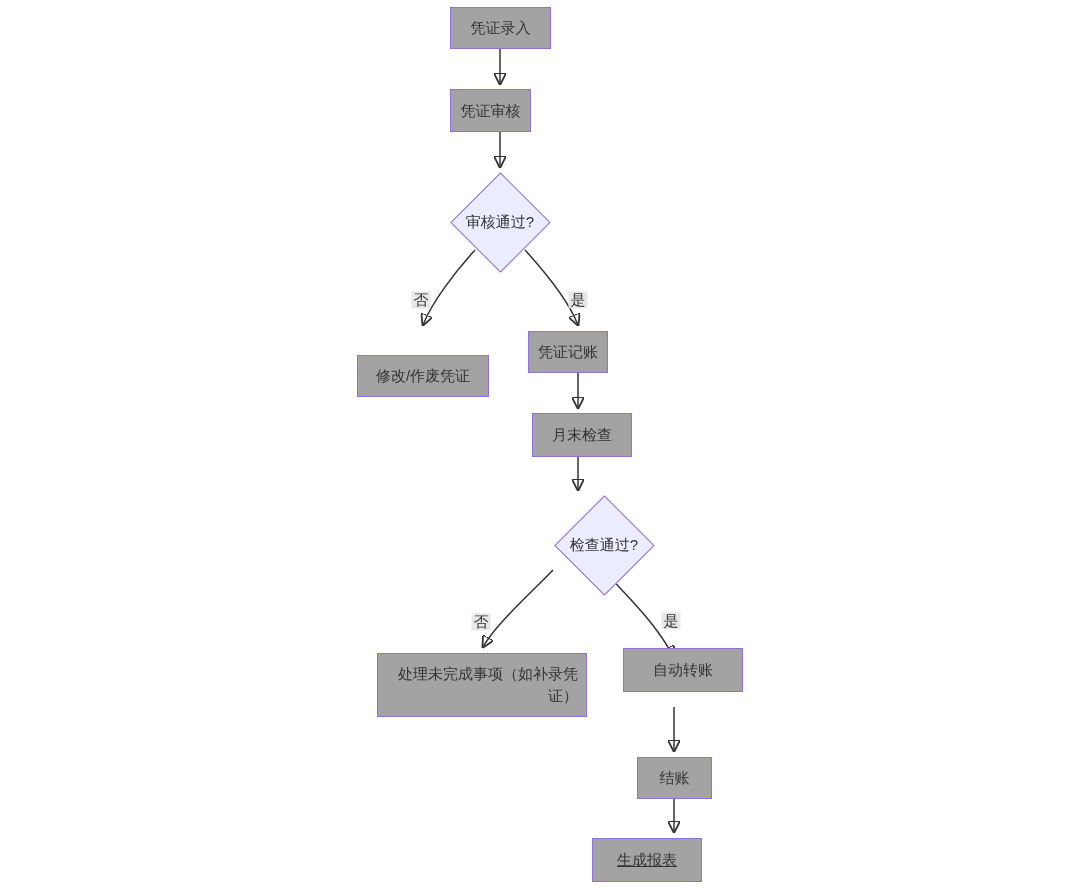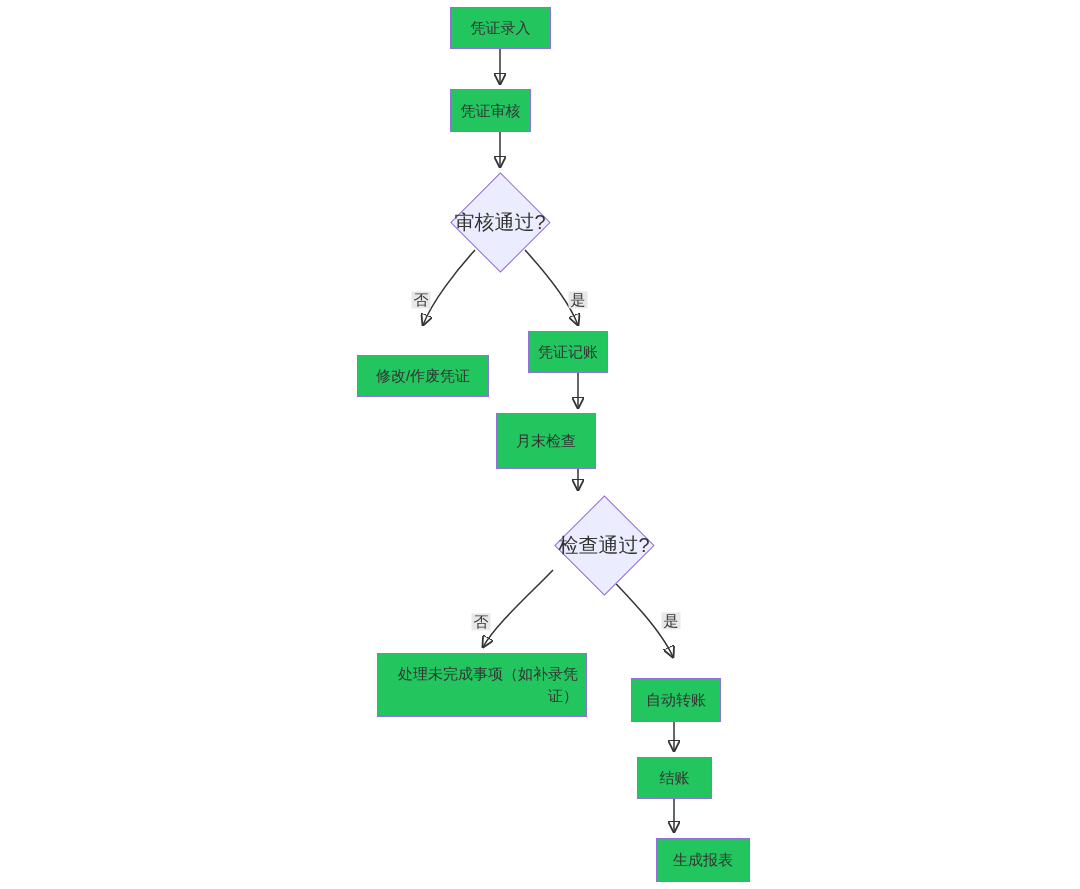--- a/index.html
+++ b/index.html
@@ -23,41 +23,41 @@
     box-sizing: border-box;
     display: flex;
     align-items: center;
     justify-content: center;
     text-align: center;
     font-size: 15px;
     line-height: 1.45;
     color: #333333;
   }
   .node.rect {
-    background: #22c55e;
+    background: #a3a3a3;
     border: 1px solid #9370DB;
     padding: 2px 8px;
   }
   .diamond { position: absolute; }
   .diamond-shape {
     position: absolute;
     left: 14.6%; top: 14.6%;
     width: 70.8%; height: 70.8%;
     background: #ECECFF;
     border: 1px solid #9370DB;
     transform: rotate(45deg);
     box-sizing: border-box;
   }
   .diamond-label {
     position: absolute;
     inset: 0;
     display: flex;
     align-items: center;
     justify-content: center;
-    font-size: 20px;
+    font-size: 15px;
     color: #333333;
   }
   .edge-label {
     position: absolute;
     transform: translate(-50%, -50%);
     background: #E8E8E8;
     color: #333333;
     font-size: 15px;
     line-height: 1.15;
     padding: 0 2px;
@@ -104,41 +104,41 @@
   <div class="edge-label" style="left:578px; top:300px;">是</div>
 
   <div class="node rect" style="left:357px; top:331px; width:132px; height:42px;margin-top:24px;">
     <span>修改/作废凭证</span>
   </div>
 
   <div class="node rect" style="left:528px; top:331px; width:80px; height:42px;">
     <span>凭证记账</span>
   </div>
 
-  <div class="node rect" style="left:496px; top:413px; width:100px; height:56px;">
+  <div class="node rect" style="left:532px; top:413px; width:100px; height:44px;">
     <span>月末检查</span>
   </div>
 
   <div class="diamond" style="left:554px; top:495px; width:100px; height:100px;">
     <div class="diamond-shape"></div>
     <div class="diamond-label">检查通过?</div>
   </div>
 
   <div class="edge-label" style="left:481px; top:622px;">否</div>
   <div class="edge-label" style="left:671px; top:621px;">是</div>
 
   <div class="node rect" style="left:377px; top:653px; width:210px; height:64px;text-align:right;">
     <span>处理未完成事项（如补录凭证）</span>
   </div>
 
-  <div class="node rect" style="left:623px; top:678px; width:90px; height:44px;margin-left:8px;">
+  <div class="node rect" style="left:623px; top:648px; width:120px; height:44px;">
     <span>自动转账</span>
   </div>
 
   <div class="node rect" style="left:637px; top:757px; width:75px; height:42px;">
     <span>结账</span>
   </div>
 
-  <div class="node rect" style="left:656px; top:838px; width:94px; height:44px;">
+  <div class="node rect" style="left:592px; top:838px; width:110px; height:44px;text-decoration:underline;">
     <span>生成报表</span>
   </div>
 
 </div>
 
 </body></html>

